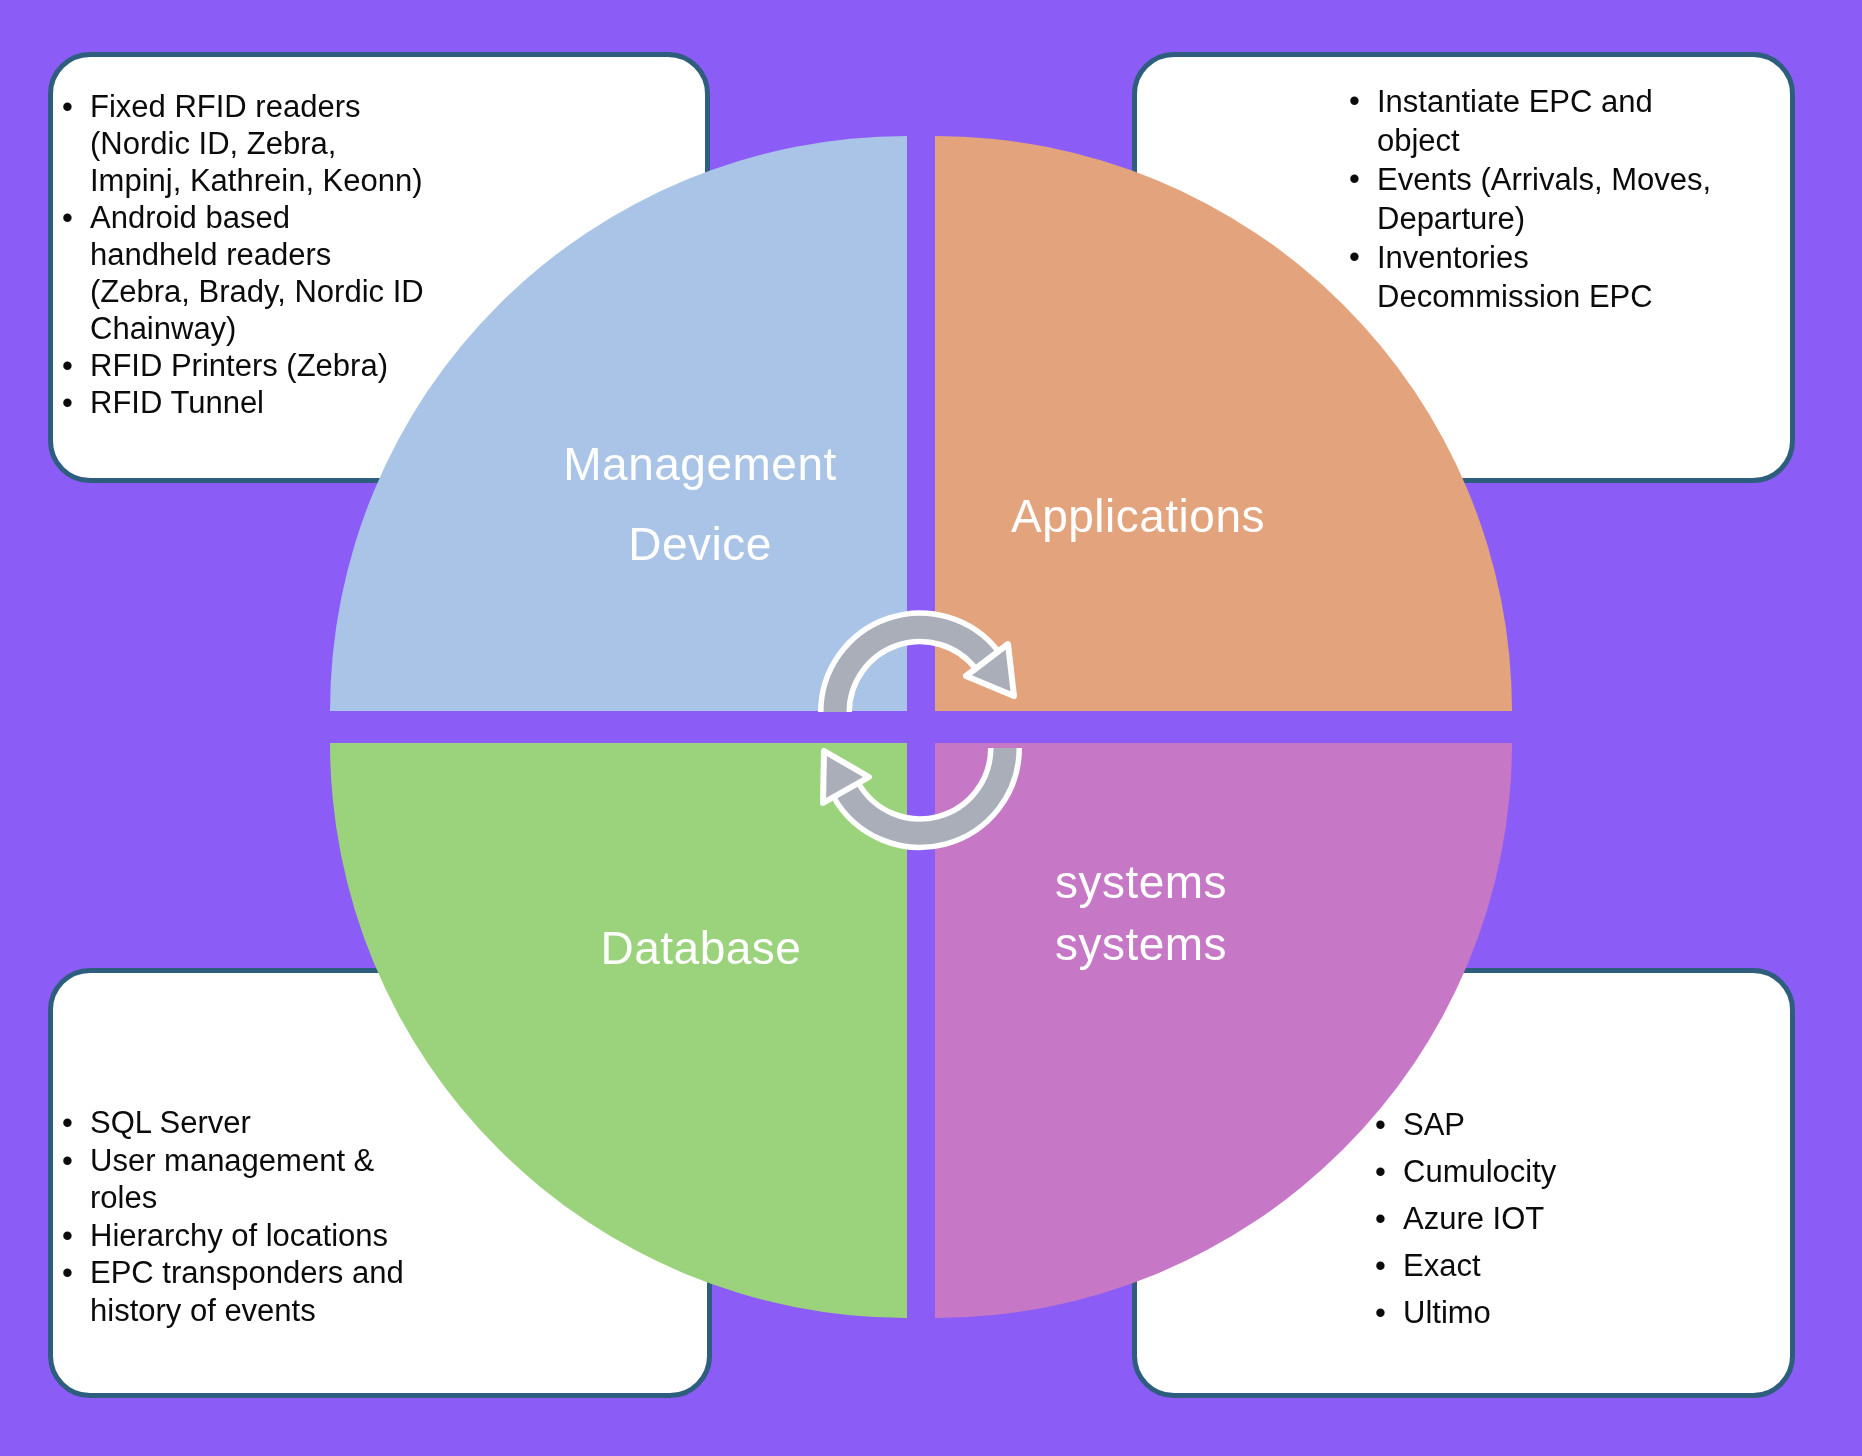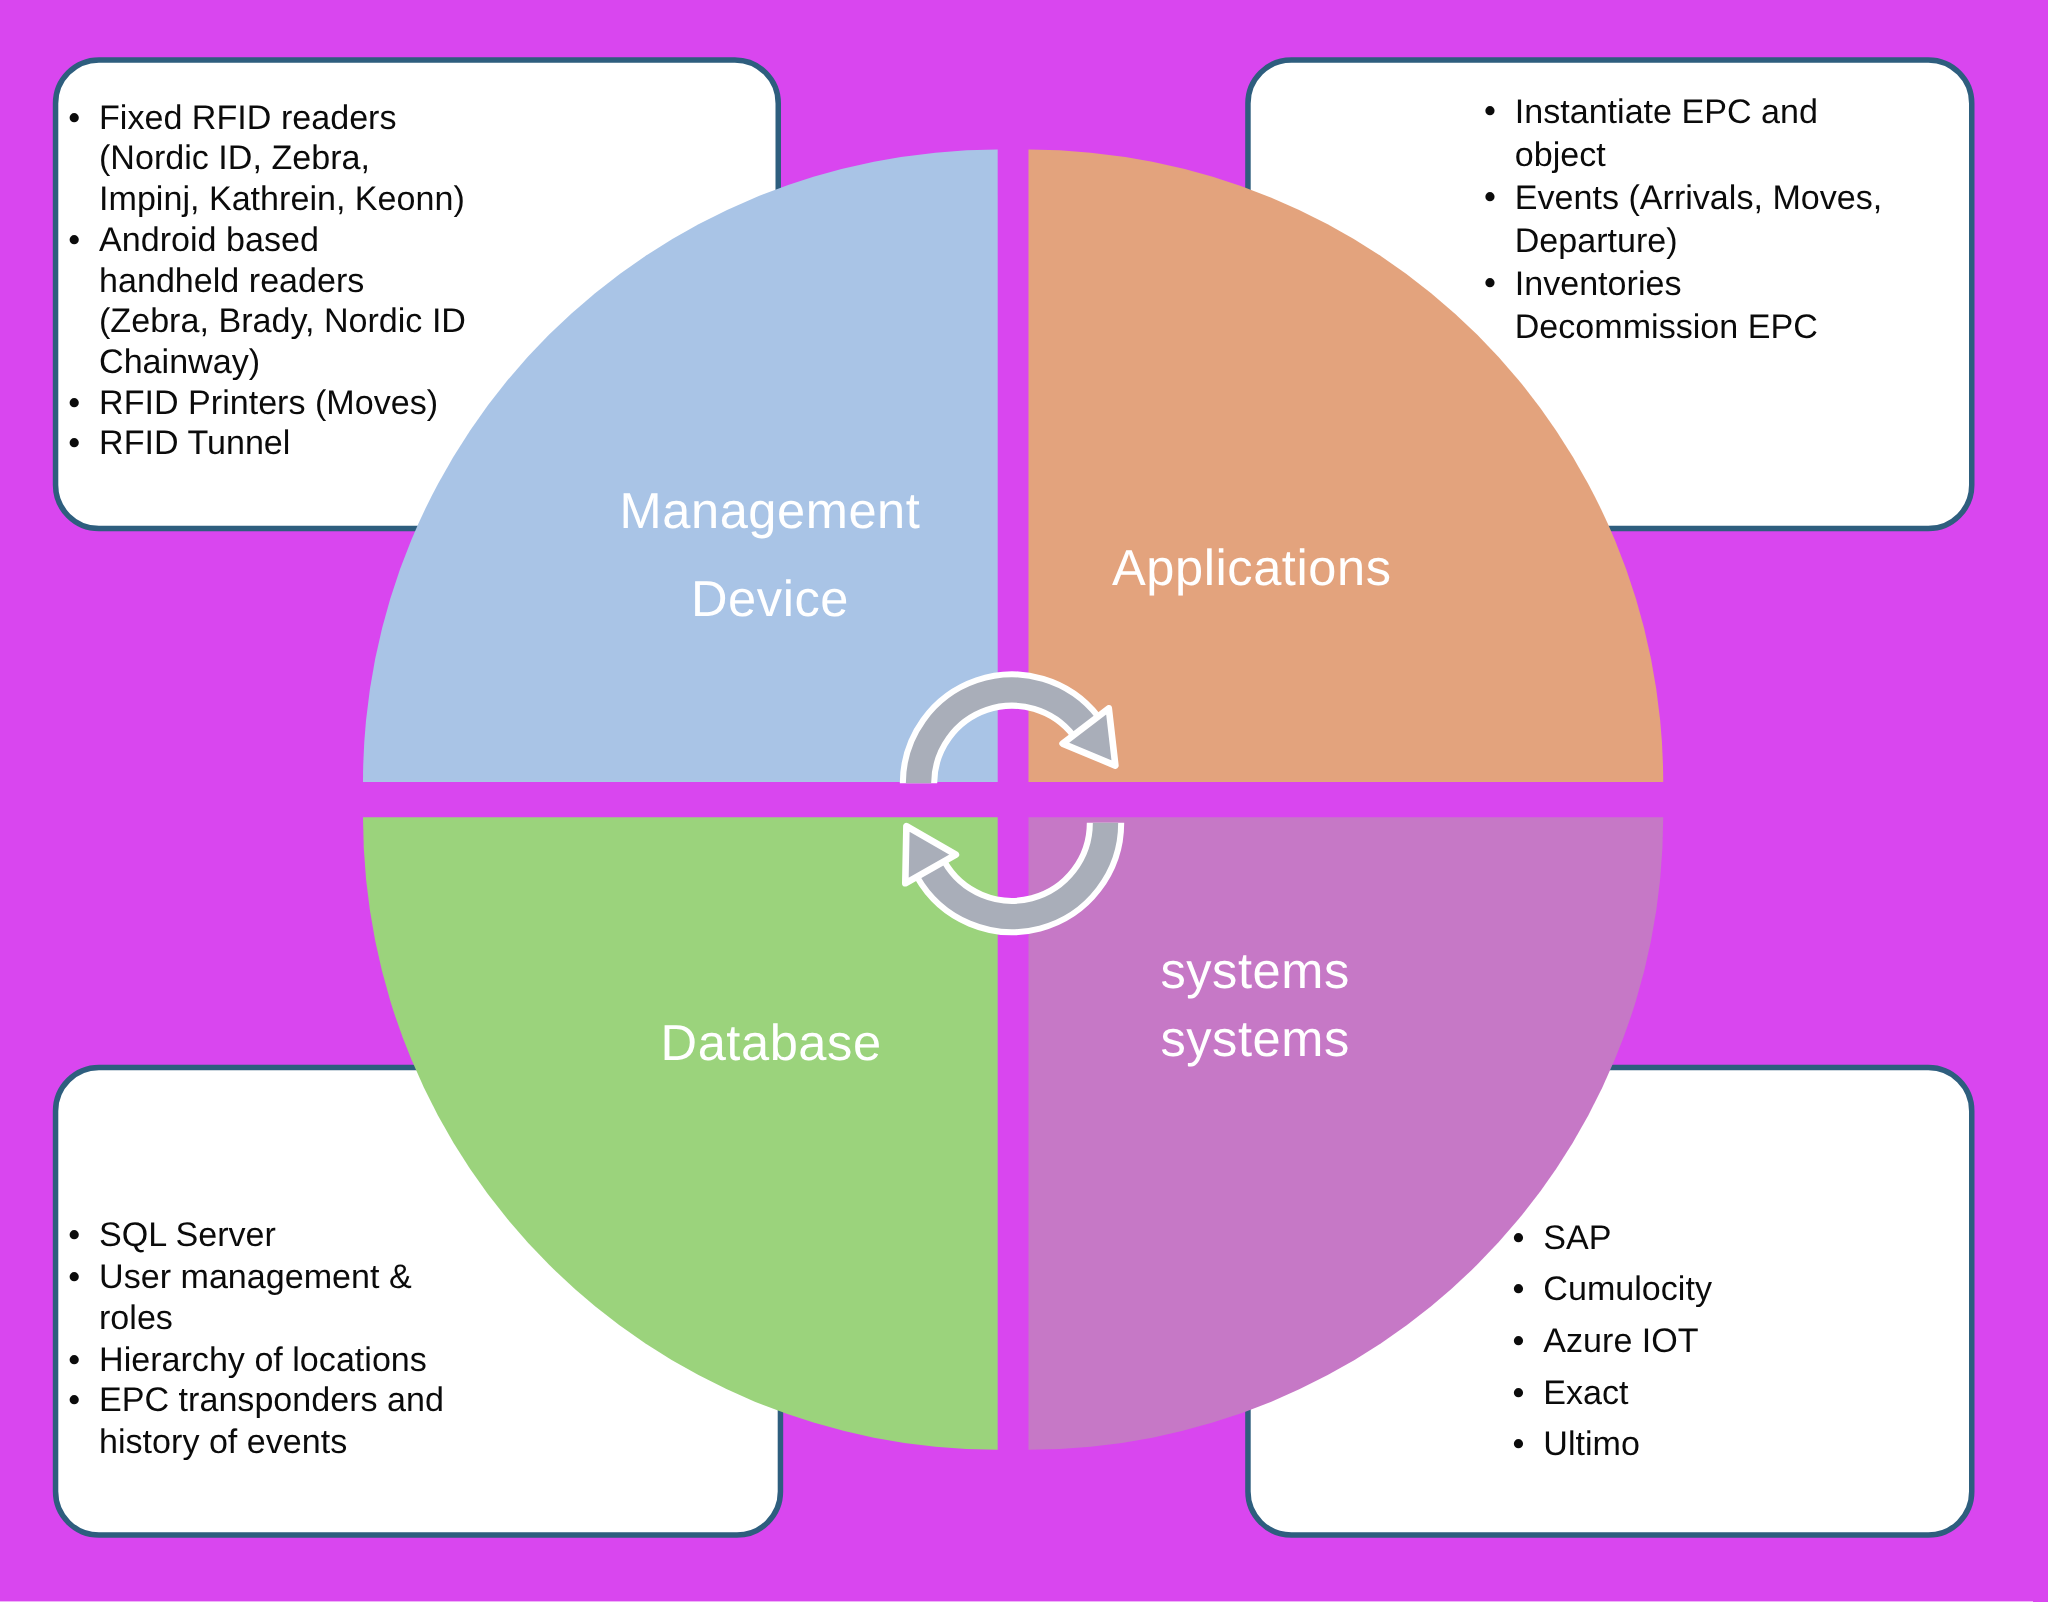--- a/index.html
+++ b/index.html
@@ -1,17 +1,17 @@
 <!DOCTYPE html>
 <html><head>
 <meta charset="utf-8">
 <style>
   html,body{margin:0;padding:0;background:#ffffff;}
   #stage{
-    position:relative;width:1862px;height:1456px;background:#d946ef;
+    position:relative;width:1862px;height:1456px;background:#8b5cf6;
     font-family:"Liberation Sans", sans-serif;overflow:hidden;
   }
   
   .callout{
     position:absolute;box-sizing:border-box;background:#ffffff;
     border:5px solid #2e5e7e;border-radius:42px;z-index:1;
   }
   #box-tl{left:48px;top:52px;width:662px;height:431px;}
   #box-tr{left:1132px;top:52px;width:663px;height:431px;}
   #box-bl{left:48px;top:968px;width:664px;height:430px;}
@@ -64,21 +64,21 @@
   <div class="callout" id="box-br"></div>
 
   <ul class="blist" id="list-tl">
     <li>Fixed RFID readers
 (Nordic ID, Zebra,
 Impinj, Kathrein, Keonn)</li>
     <li>Android based
 handheld readers
 (Zebra, Brady, Nordic ID
 Chainway)</li>
-    <li>RFID Printers (Moves)</li>
+    <li>RFID Printers (Zebra)</li>
     <li>RFID Tunnel</li>
   </ul>
 
   <ul class="blist" id="list-tr">
     <li>Instantiate EPC and
 object</li>
     <li>Events (Arrivals, Moves,
 Departure)</li>
     <li>Inventories
 Decommission EPC</li>

